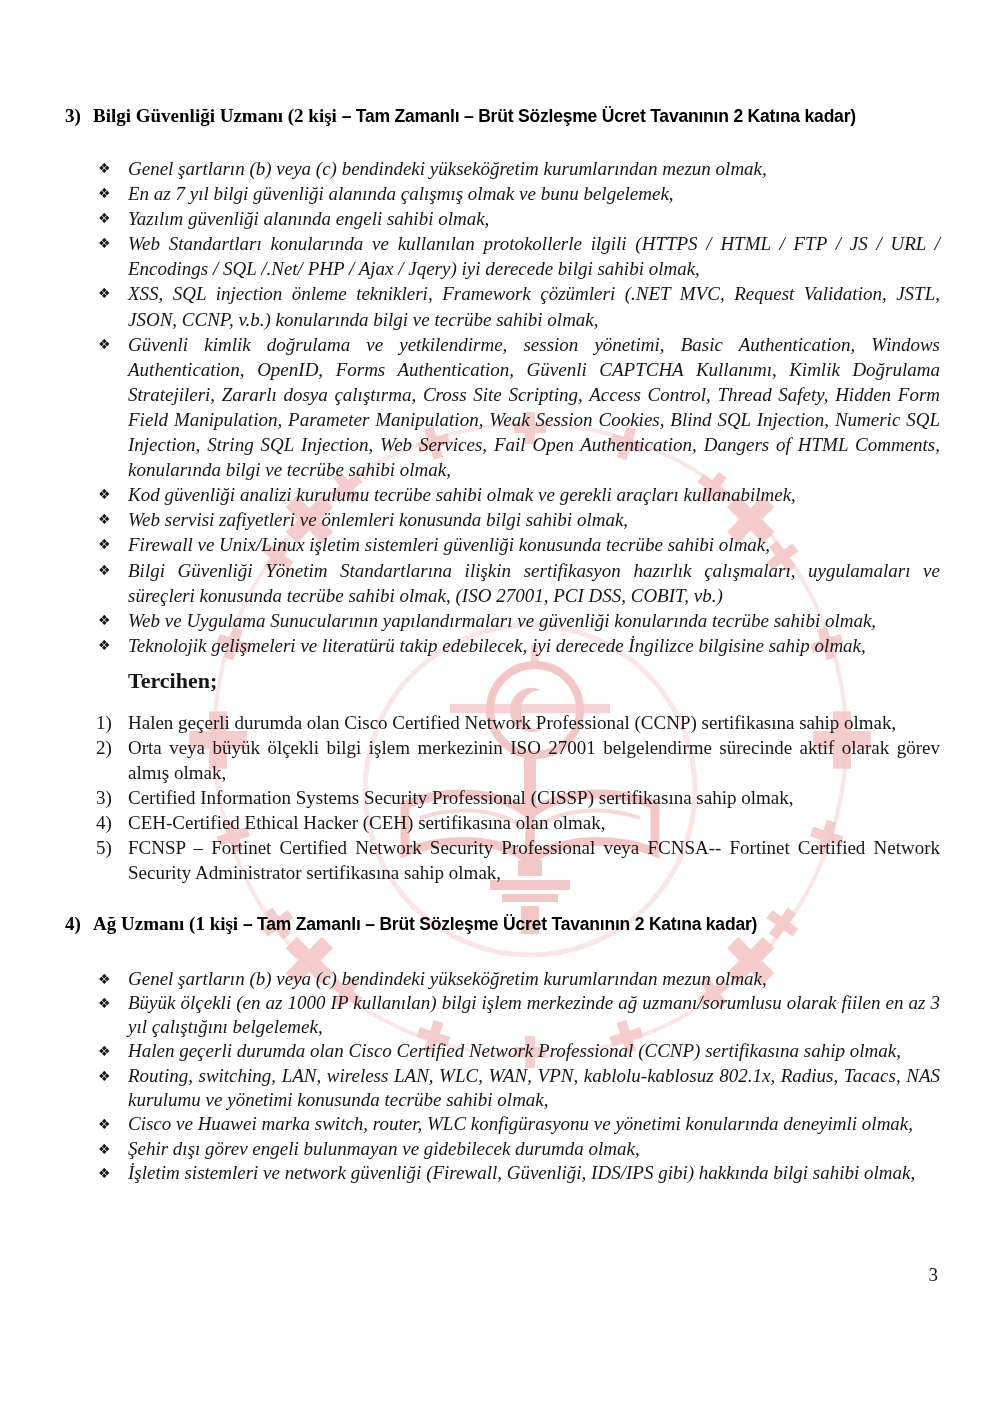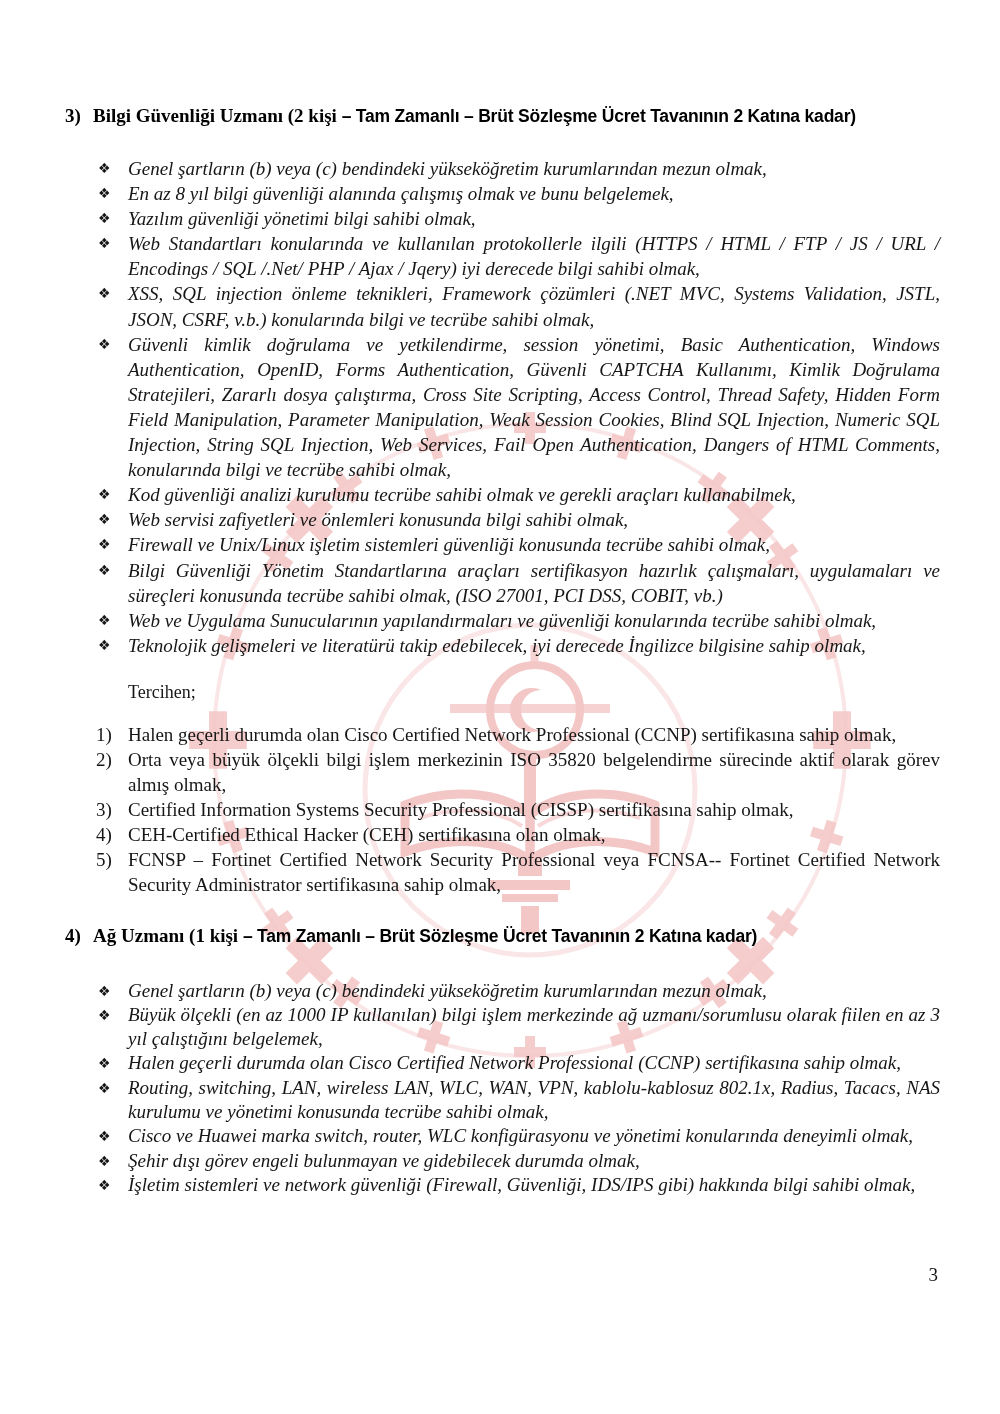--- a/index.html
+++ b/index.html
@@ -52,23 +52,23 @@
   .b-item { display: flex; }
   .glyph {
     flex: none; width: 30px;
     font-family: "DejaVu Sans", sans-serif;
     font-size: 14px;
     line-height: 25.1px;
   }
   .b-text { flex: 1; text-align: justify; font-style: italic; }
 
   .subheading {
-    margin: 22px 60px 0 128px;
-    font-size: 18px;
-    font-weight: normal;
+    margin: 10px 60px 0 128px;
+    font-size: 22px;
+    font-weight: bold;
     line-height: 25px;
   }
 
   ol.numbered { margin: 17px 60px 0 96px; line-height: 25.1px; }
   .n-item { display: flex; }
   .n-num { flex: none; width: 32px; }
   .n-text { flex: 1; text-align: justify; }
 
   
   .numbered .n-item:nth-of-type(1) .n-text { text-align: left; }
@@ -157,36 +157,36 @@
 
     <ul class="bullets">
 
         <li class="b-item">
           <span class="glyph">❖</span>
           <span class="b-text">Genel şartların (b) veya (c) bendindeki yükseköğretim kurumlarından mezun olmak,</span>
         </li>
 
         <li class="b-item">
           <span class="glyph">❖</span>
-          <span class="b-text">En az 8 yıl bilgi güvenliği alanında çalışmış olmak ve bunu belgelemek,</span>
-        </li>
-
-        <li class="b-item">
-          <span class="glyph">❖</span>
-          <span class="b-text">Yazılım güvenliği yönetimi bilgi sahibi olmak,</span>
+          <span class="b-text">En az 7 yıl bilgi güvenliği alanında çalışmış olmak ve bunu belgelemek,</span>
+        </li>
+
+        <li class="b-item">
+          <span class="glyph">❖</span>
+          <span class="b-text">Yazılım güvenliği alanında engeli sahibi olmak,</span>
         </li>
 
         <li class="b-item">
           <span class="glyph">❖</span>
           <span class="b-text">Web Standartları konularında ve kullanılan protokollerle ilgili (HTTPS / HTML / FTP / JS / URL / Encodings / SQL /.Net/ PHP / Ajax / Jqery) iyi derecede bilgi sahibi olmak,</span>
         </li>
 
         <li class="b-item">
           <span class="glyph">❖</span>
-          <span class="b-text">XSS, SQL injection önleme teknikleri, Framework çözümleri (.NET MVC, Systems Validation, JSTL, JSON, CSRF, v.b.) konularında bilgi ve tecrübe sahibi olmak,</span>
+          <span class="b-text">XSS, SQL injection önleme teknikleri, Framework çözümleri (.NET MVC, Request Validation, JSTL, JSON, CCNP, v.b.) konularında bilgi ve tecrübe sahibi olmak,</span>
         </li>
 
         <li class="b-item">
           <span class="glyph">❖</span>
           <span class="b-text">Güvenli kimlik doğrulama ve yetkilendirme, session yönetimi, Basic Authentication, Windows Authentication, OpenID, Forms Authentication, Güvenli CAPTCHA Kullanımı, Kimlik Doğrulama Stratejileri, Zararlı dosya çalıştırma, Cross Site Scripting, Access Control, Thread Safety, Hidden Form Field Manipulation, Parameter Manipulation, Weak Session Cookies, Blind SQL Injection, Numeric SQL Injection, String SQL Injection, Web Services, Fail Open Authentication, Dangers of HTML Comments, konularında bilgi ve tecrübe sahibi olmak,</span>
         </li>
 
         <li class="b-item">
           <span class="glyph">❖</span>
           <span class="b-text">Kod güvenliği analizi kurulumu tecrübe sahibi olmak ve gerekli araçları kullanabilmek,</span>
@@ -197,21 +197,21 @@
           <span class="b-text">Web servisi zafiyetleri ve önlemleri konusunda bilgi sahibi olmak,</span>
         </li>
 
         <li class="b-item">
           <span class="glyph">❖</span>
           <span class="b-text">Firewall ve Unix/Linux işletim sistemleri güvenliği konusunda tecrübe sahibi olmak,</span>
         </li>
 
         <li class="b-item">
           <span class="glyph">❖</span>
-          <span class="b-text">Bilgi Güvenliği Yönetim Standartlarına araçları sertifikasyon hazırlık çalışmaları, uygulamaları ve süreçleri konusunda tecrübe sahibi olmak, (ISO 27001, PCI DSS, COBIT, vb.)</span>
+          <span class="b-text">Bilgi Güvenliği Yönetim Standartlarına ilişkin sertifikasyon hazırlık çalışmaları, uygulamaları ve süreçleri konusunda tecrübe sahibi olmak, (ISO 27001, PCI DSS, COBIT, vb.)</span>
         </li>
 
         <li class="b-item">
           <span class="glyph">❖</span>
           <span class="b-text">Web ve Uygulama Sunucularının yapılandırmaları ve güvenliği konularında tecrübe sahibi olmak,</span>
         </li>
 
         <li class="b-item">
           <span class="glyph">❖</span>
           <span class="b-text">Teknolojik gelişmeleri ve literatürü takip edebilecek, iyi derecede İngilizce bilgisine sahip olmak,</span>
@@ -222,21 +222,21 @@
 
     <ol class="numbered">
 
         <li class="n-item">
           <span class="n-num">1)</span>
           <span class="n-text">Halen geçerli durumda olan Cisco Certified Network Professional (CCNP) sertifikasına sahip olmak,</span>
         </li>
 
         <li class="n-item">
           <span class="n-num">2)</span>
-          <span class="n-text">Orta veya büyük ölçekli bilgi işlem merkezinin ISO 35820 belgelendirme sürecinde aktif olarak görev almış olmak,</span>
+          <span class="n-text">Orta veya büyük ölçekli bilgi işlem merkezinin ISO 27001 belgelendirme sürecinde aktif olarak görev almış olmak,</span>
         </li>
 
         <li class="n-item">
           <span class="n-num">3)</span>
           <span class="n-text">Certified Information Systems Security Professional (CISSP) sertifikasına sahip olmak,</span>
         </li>
 
         <li class="n-item">
           <span class="n-num">4)</span>
           <span class="n-text">CEH-Certified Ethical Hacker (CEH) sertifikasına olan olmak,</span>

